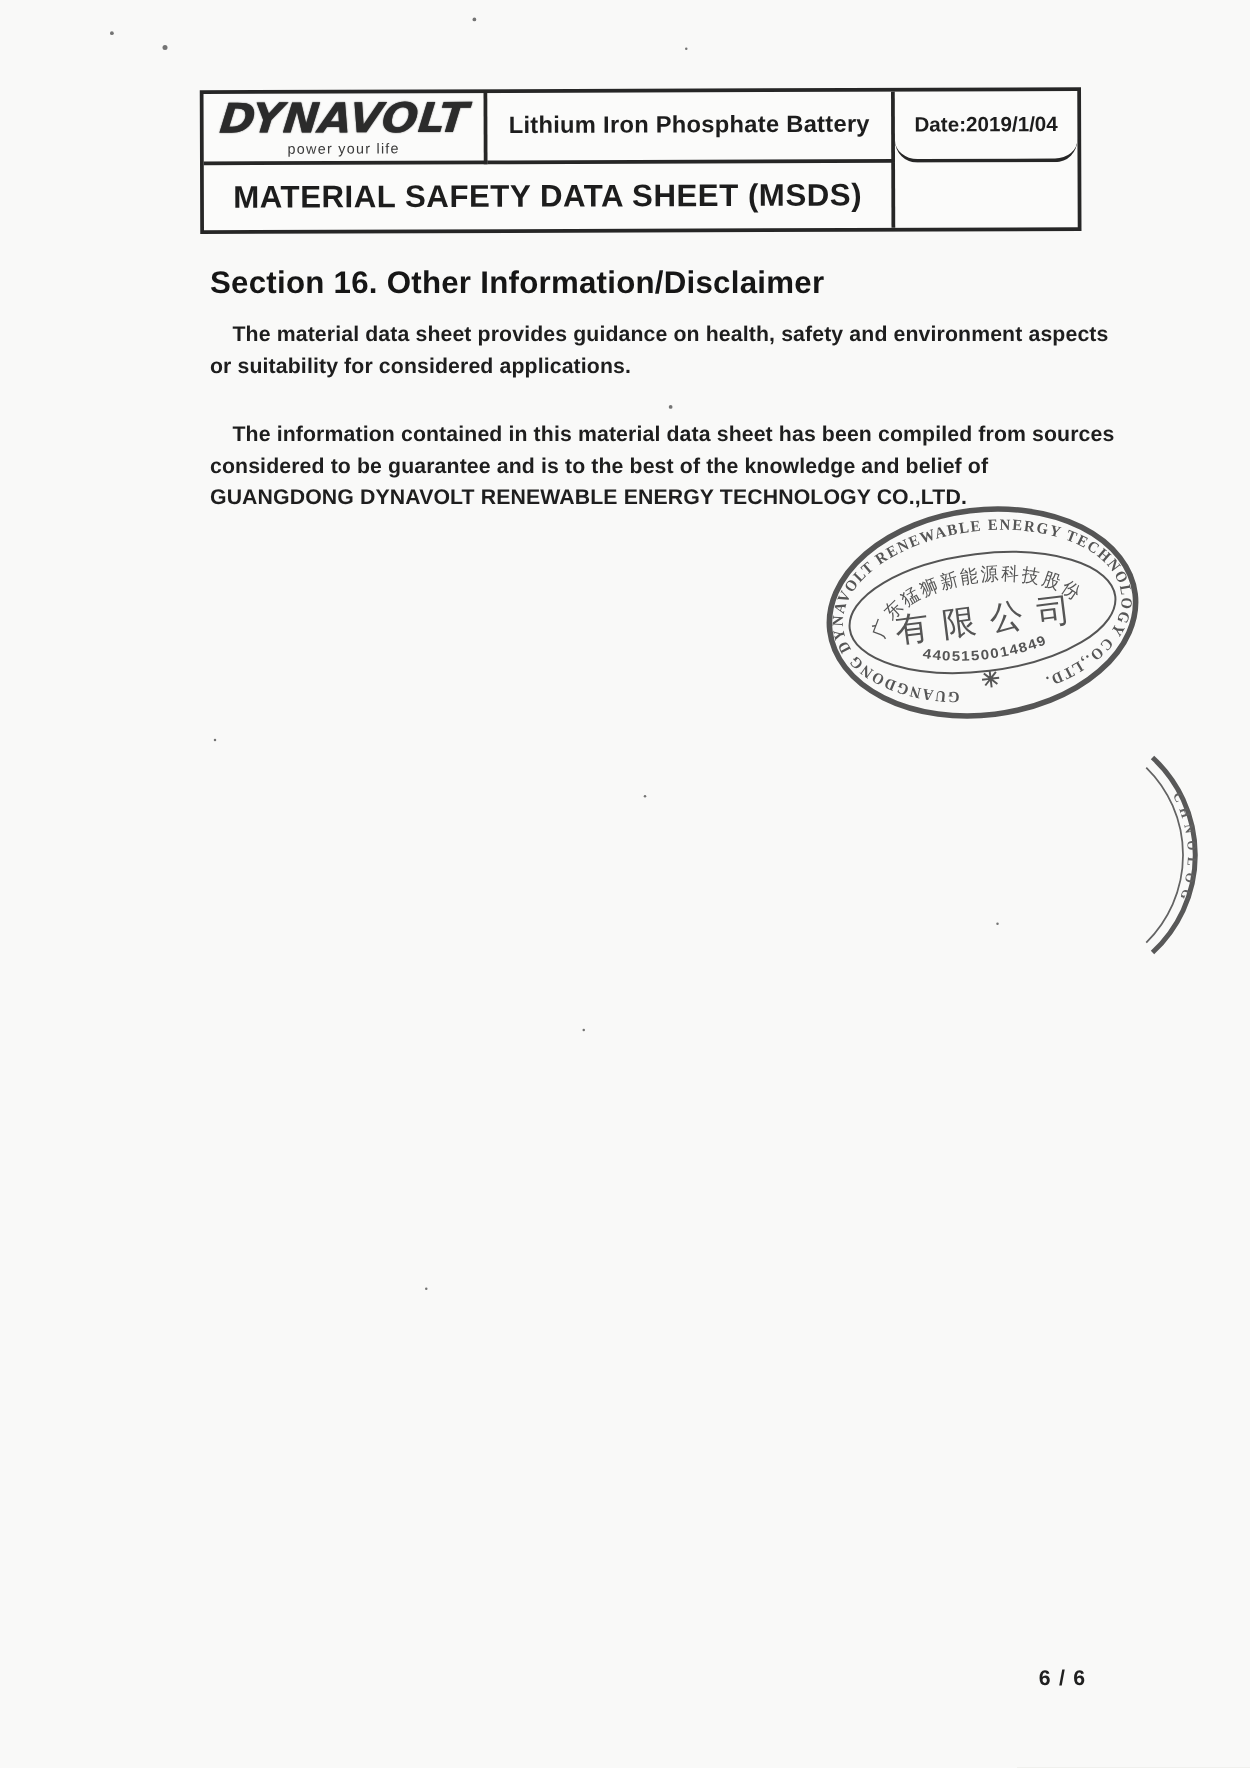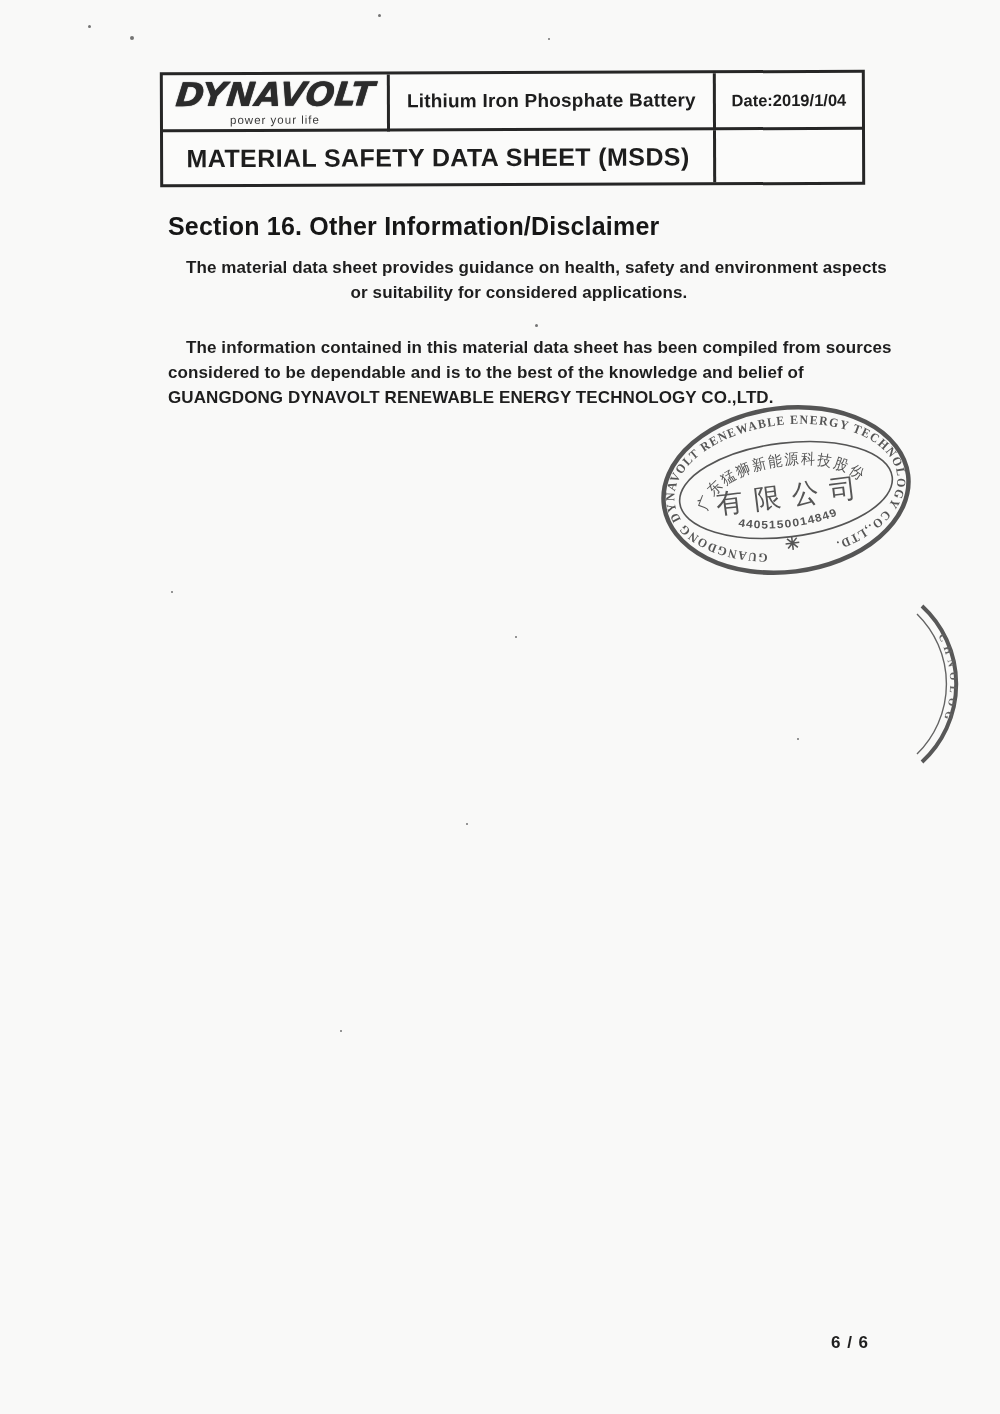--- a/index.html
+++ b/index.html
@@ -11,21 +11,21 @@
   
   .hdr{
     position:absolute;left:160px;top:71px;width:705px;height:115px;
     border:3px solid #262626;box-sizing:border-box;
     display:grid;grid-template-columns:227px 326px 146px;grid-template-rows:57px 1fr;
     background:#fbfbfa;transform:rotate(-0.2deg);
   }
   .hdr .cell{display:flex;align-items:center;justify-content:center;box-sizing:border-box;}
   .cell-logo{border-right:3px solid #262626;border-bottom:3px solid #262626;flex-direction:column;}
   .cell-product{border-right:3px solid #262626;border-bottom:3px solid #262626;}
-  .cell-date{border-bottom:3px solid #262626;}
+  .cell-date{border-bottom:3px solid #262626;border-radius:18px;}
   .cell-title{grid-column:1 / 3;border-right:3px solid #262626;}
   .brand{
     font-family:"DejaVu Sans",sans-serif;font-weight:bold;font-style:italic;
     font-size:33px;letter-spacing:0px;color:#2b2b2b;
     transform:scaleX(1.04) skewX(-6deg);
     text-shadow:0 0 1px #2b2b2b;line-height:1;
   }
   .tagline{font-size:11.5px;color:#3a3a3a;margin-top:3px;letter-spacing:1px;text-align:center;}
   .product{font-size:19px;font-weight:bold;letter-spacing:0.2px;}
   .datelabel{font-size:16.5px;font-weight:600;}
@@ -36,21 +36,21 @@
     position:absolute;left:168px;top:212px;width:720px;
     font-size:25px;font-weight:bold;letter-spacing:0.2px;color:#161616;
   }
   .para{
     position:absolute;left:168px;width:702px;
     font-size:17px;font-weight:600;line-height:25px;color:#1e1e1e;
     letter-spacing:0.1px;
   }
   .para .line{white-space:nowrap;}
   .para .indent{text-indent:18px;}
-  #para1{top:255px;text-align:center;}
+  #para1{top:255px;}
   #para2{top:335px;}
   
   .stamp{position:absolute;left:651px;top:395px;width:270px;height:190px;opacity:0.88;z-index:5;}
   .stamp text{fill:#3f3f3f;}
   .edge-stamp{position:absolute;left:898px;top:604px;width:74px;height:162px;opacity:0.85;z-index:5;}
   .edge-stamp text{fill:#474747;}
   
   .pagenum{
     position:absolute;left:810px;top:1333px;width:80px;text-align:center;
     font-size:17px;font-weight:600;letter-spacing:1px;color:#202020;
@@ -91,21 +91,21 @@
 
   <div class="sec-heading">Section 16. Other Information/Disclaimer</div>
 
   <div class="para" id="para1">
     <div class="line indent">The material data sheet provides guidance on health, safety and environment aspects</div>
     <div class="line">or suitability for considered applications.</div>
   </div>
 
   <div class="para" id="para2">
     <div class="line indent">The information contained in this material data sheet has been compiled from sources</div>
-    <div class="line">considered to be dependable and is to the best of the knowledge and belief of</div>
+    <div class="line">considered to be guarantee and is to the best of the knowledge and belief of</div>
     <div class="line">GUANGDONG DYNAVOLT RENEWABLE ENERGY TECHNOLOGY CO.,LTD.</div>
   </div>
 
   <svg class="stamp" viewBox="0 0 270 190" xmlns="http://www.w3.org/2000/svg">
     <g transform="translate(135,95) rotate(-7)">
       <ellipse rx="123" ry="82" fill="none" stroke="#3f3f3f" stroke-width="4.5"></ellipse>
       <ellipse rx="107" ry="47" fill="none" stroke="#3f3f3f" stroke-width="1.6"></ellipse>
       <defs>
         <path id="rimPath" d="M -26 61 A 112 64 0 1 1 26 61" fill="none"></path>
         <path id="cnArcPath" d="M -80 12 A 80.2 40 0 0 1 80 12" fill="none"></path>

